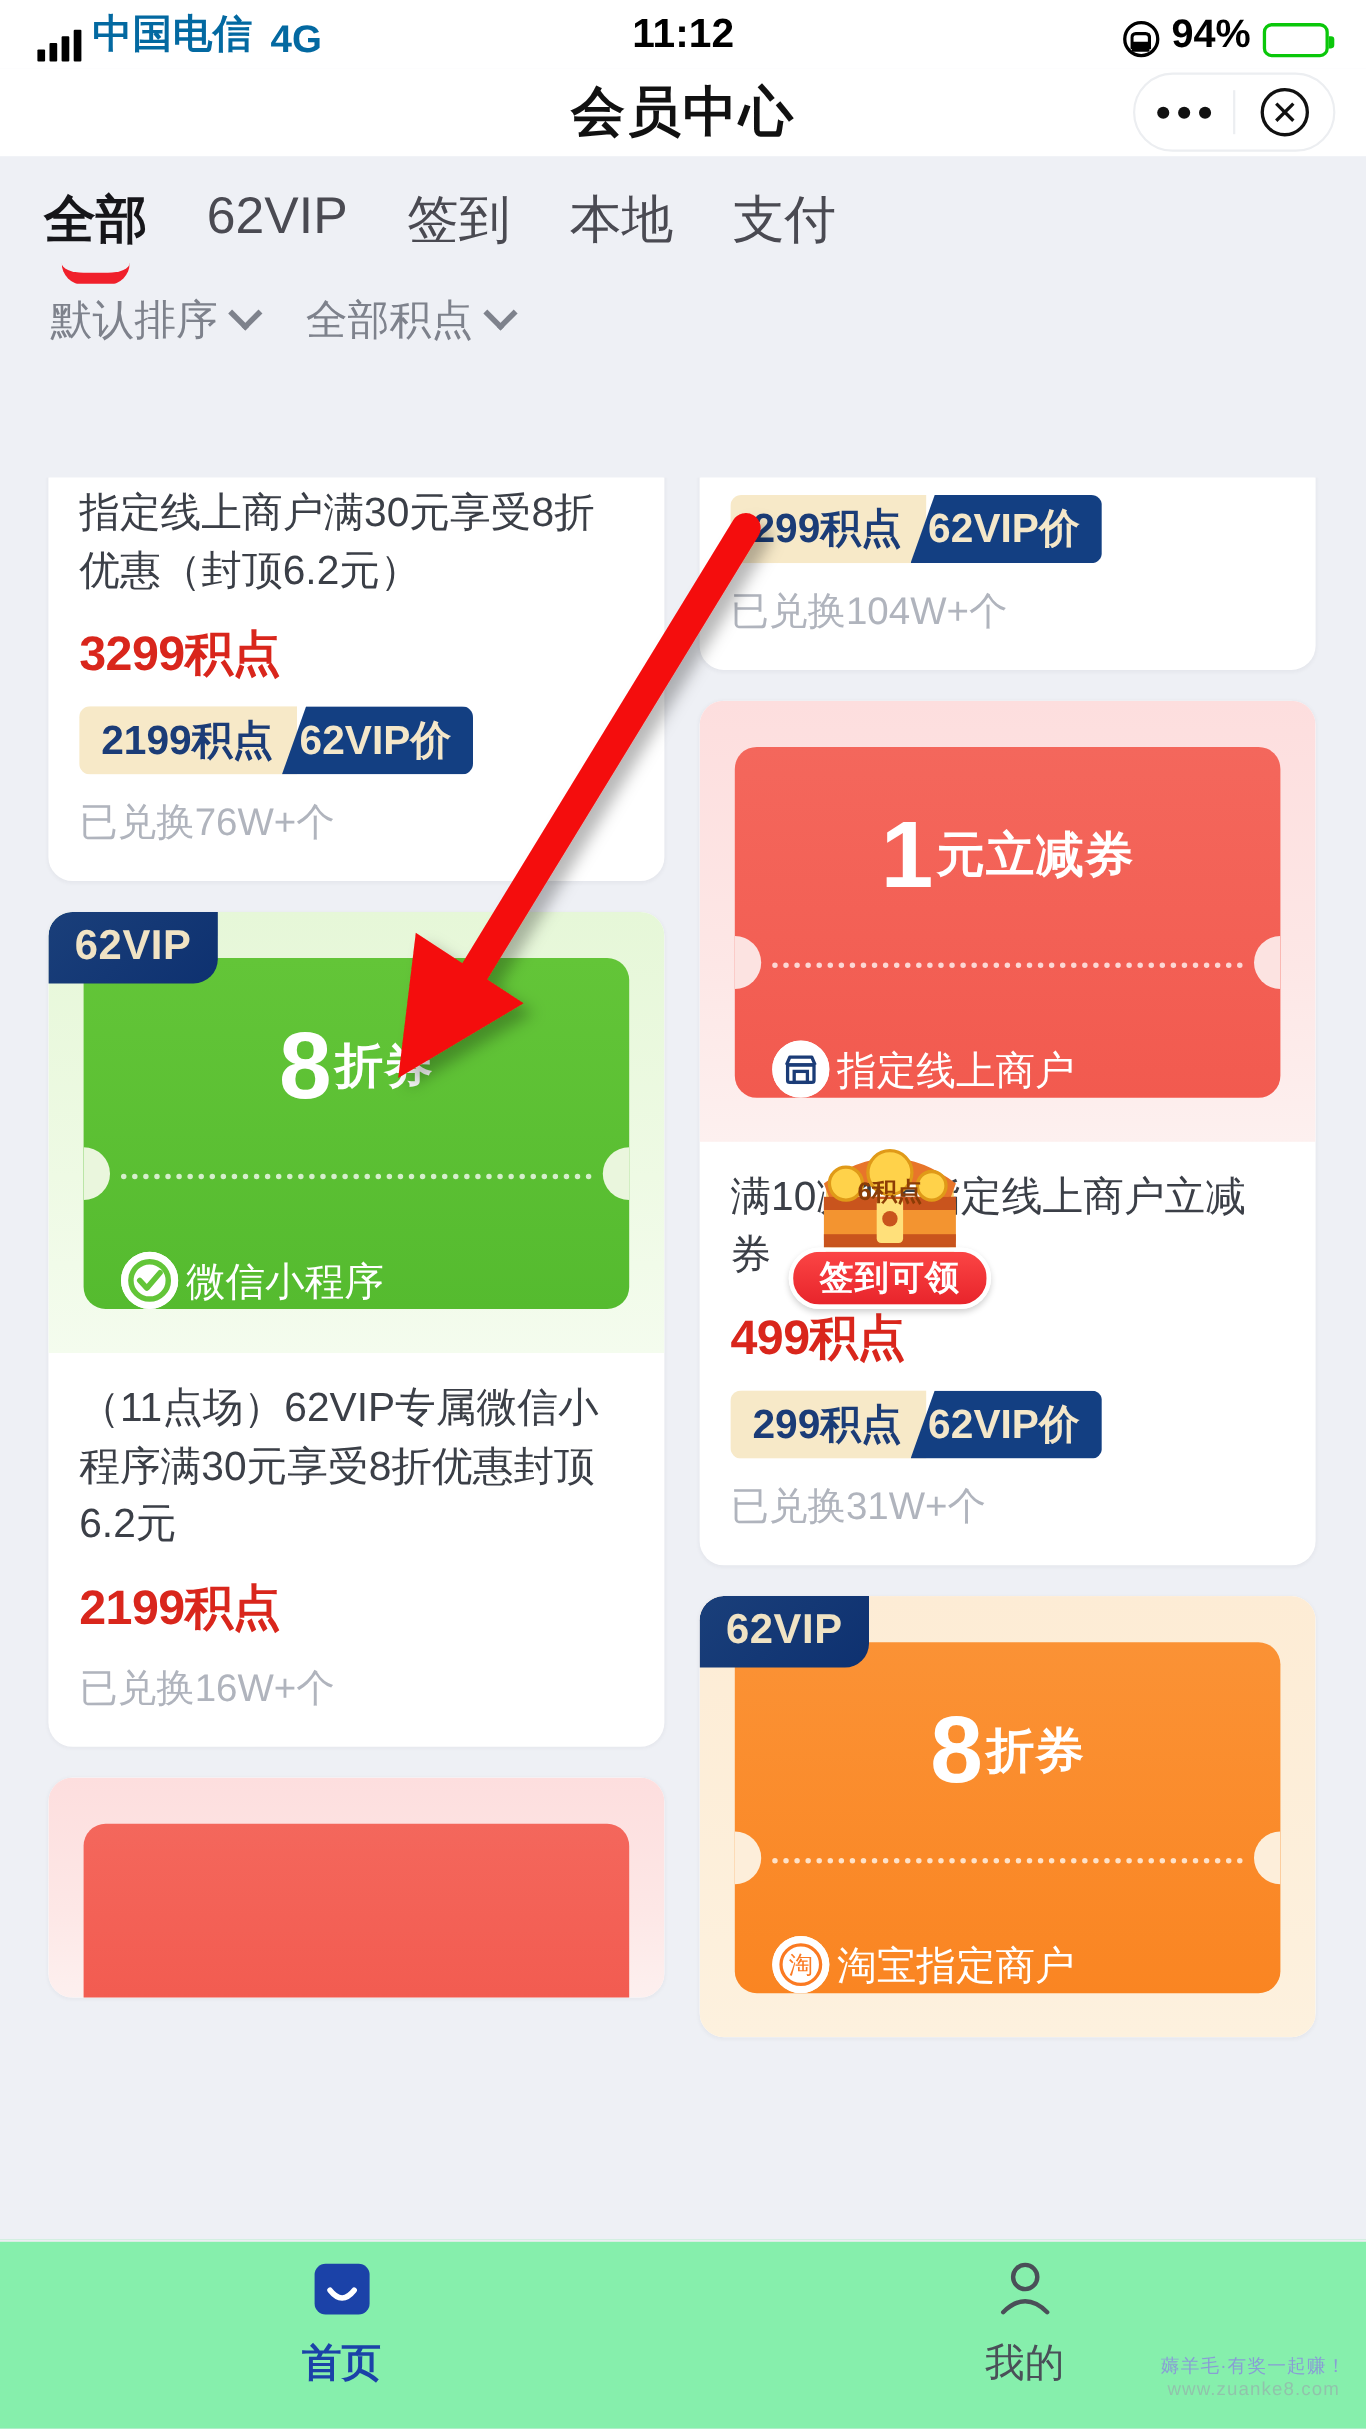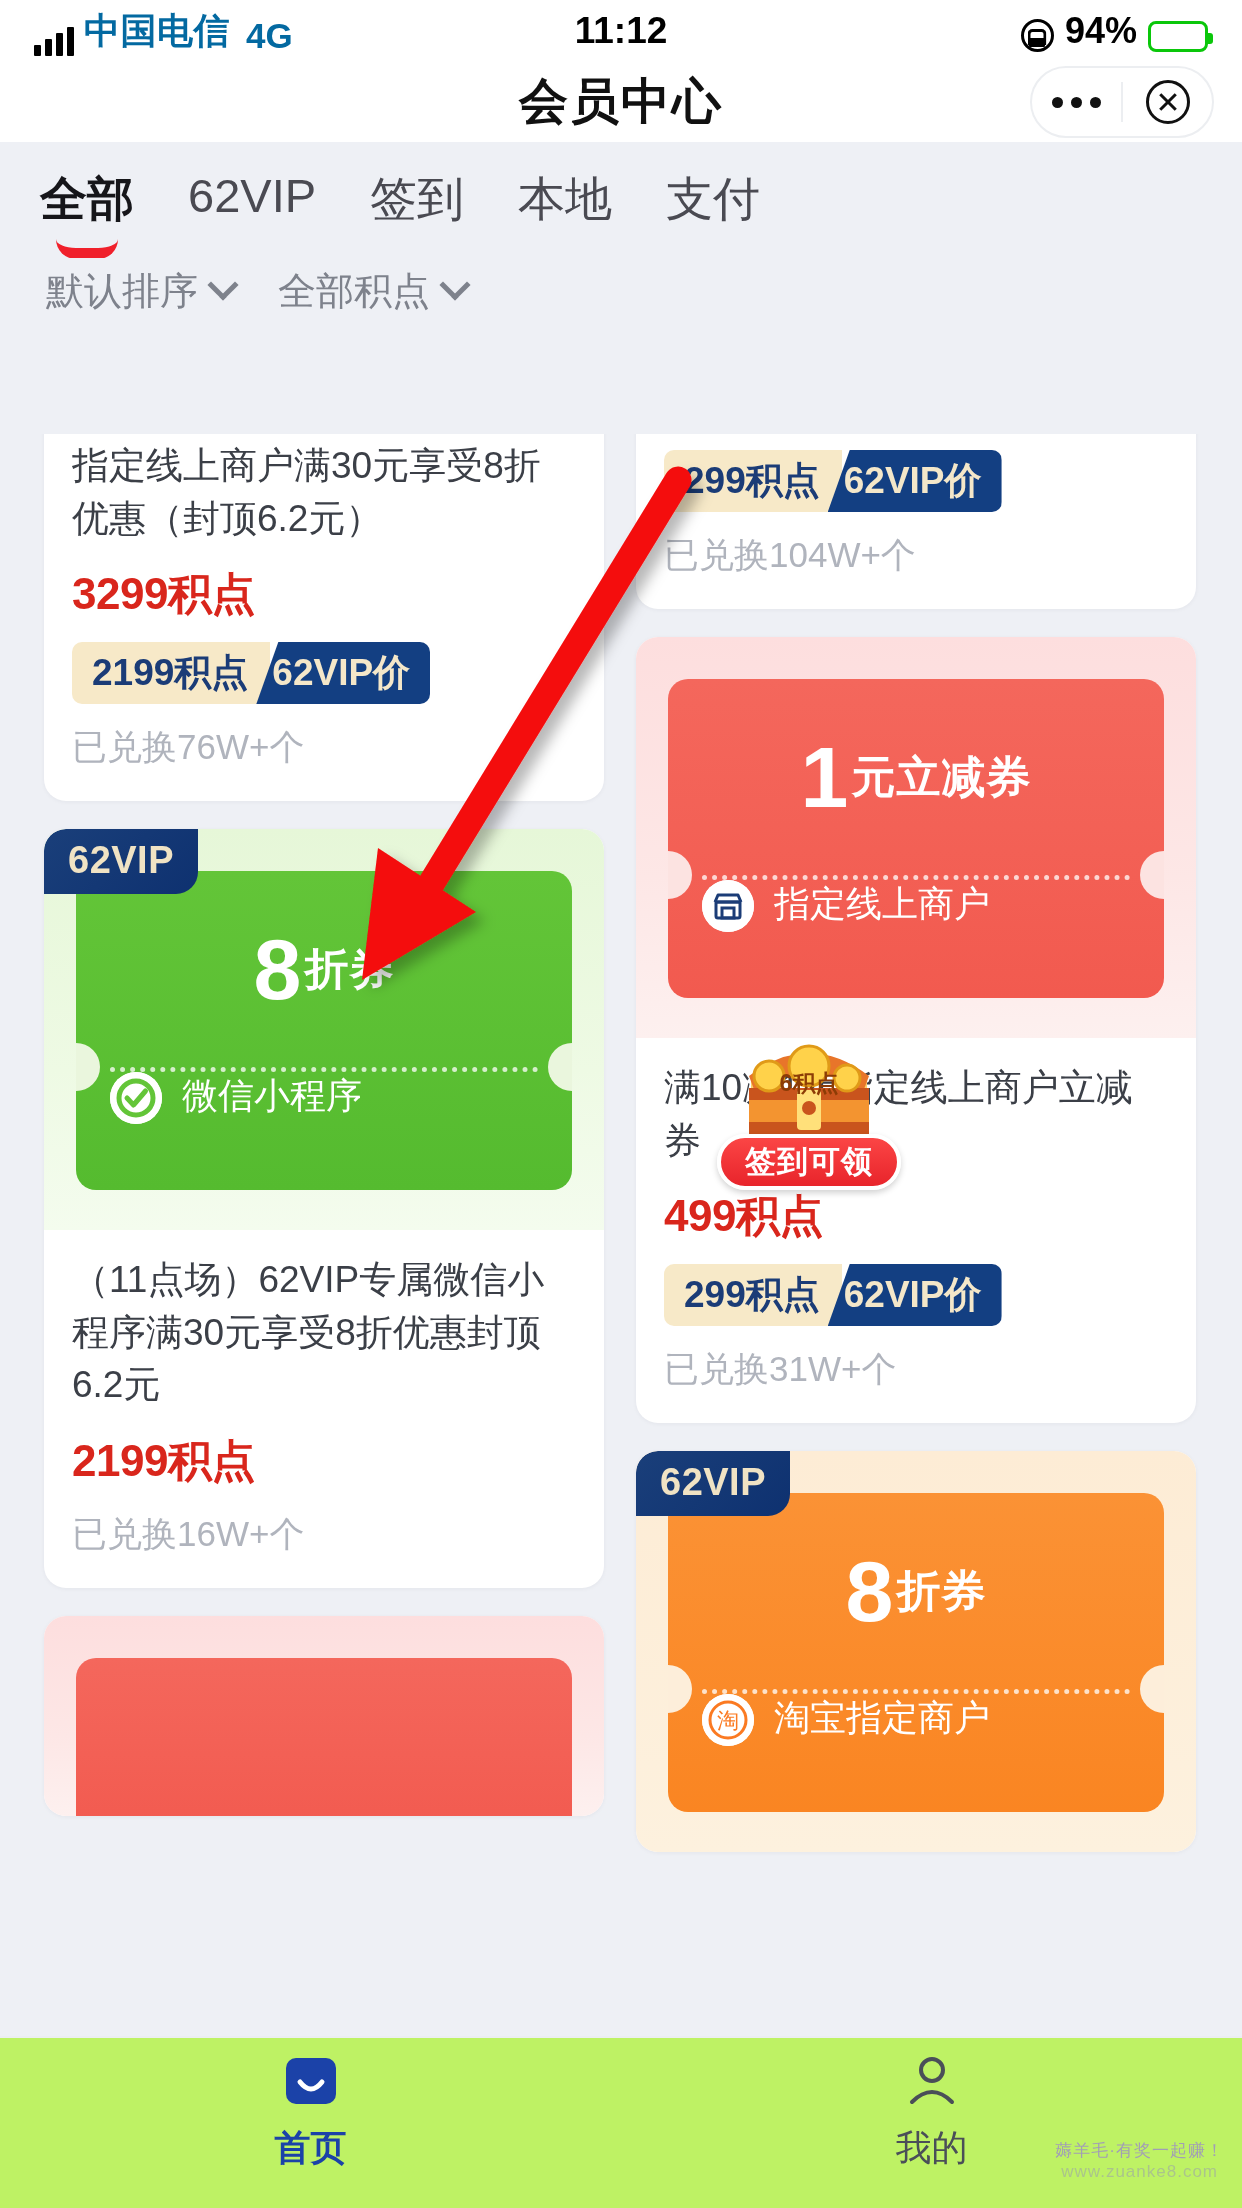--- a/index.html
+++ b/index.html
@@ -97,40 +97,40 @@
     border-radius:22px 0 22px 0;z-index:3;letter-spacing:0.5px;
   }
   .ticket{position:relative;border-radius:20px;overflow:hidden;}
   .ticket.green{background:linear-gradient(180deg,#63c538 0%,#55bb2f 100%);}
   .ticket.red{background:linear-gradient(180deg,#f4675c 0%,#f25a4f 100%);}
   .ticket.orange{background:linear-gradient(180deg,#fb9235 0%,#fa8522 100%);}
   .ticket-top{height:196px;display:flex;align-items:center;justify-content:center;}
   .t-amount{font-size:86px;font-weight:700;color:#fff;line-height:1;letter-spacing:-1px;}
   .t-unit{font-size:44px;font-weight:700;color:#fff;margin-left:4px;letter-spacing:1px;}
   .dashed{height:0;border-top:5px dotted rgba(255,255,255,.75);margin:0 34px;}
-  .ticket-bot{height:118px;display:flex;align-items:flex-start;padding:0 34px;gap:20px;}
+  .ticket-bot{height:118px;display:flex;align-items:flex-end;padding:0 34px;gap:7px;}
   .mini-ico{width:52px;height:52px;border-radius:50%;background:#fff;display:flex;align-items:center;justify-content:center;flex:0 0 52px;}
   .t-merchant{font-size:36px;color:#fff;}
   .nch-l,.nch-r{position:absolute;width:24px;height:48px;background:#eaf6dd;top:172px;border-radius:0 24px 24px 0;}
   .nch-r{right:0;border-radius:24px 0 0 24px;}
 
   
   .arrow{position:absolute;left:300px;top:450px;width:420px;height:620px;pointer-events:none;z-index:40;}
 
   
   .chest{position:absolute;left:735px;top:1030px;width:148px;height:160px;z-index:45;}
   .chest-pts{position:absolute;left:50%;top:38px;transform:translateX(-50%);
     font-size:23px;font-weight:700;color:#8c3c06;z-index:3;white-space:nowrap;}
   .chest-cta{position:absolute;left:-18px;bottom:0;width:184px;height:56px;
     background:linear-gradient(180deg,#fb4545 0%,#e8242b 100%);border:4px solid #fff;border-radius:28px;
     display:flex;align-items:center;justify-content:center;z-index:4;box-shadow:0 3px 6px rgba(0,0,0,.18);}
   .chest-cta span{color:#fff;font-size:31px;font-weight:700;letter-spacing:1px;}
 
   
-  .tabbar{position:absolute;left:0;bottom:0;width:1242px;height:172px;background:#bef264;
+  .tabbar{position:absolute;left:0;bottom:0;width:1242px;height:172px;background:#86efac;
     border-top:2px solid #eceef1;display:flex;z-index:60;}
   .tb-item{flex:1;display:flex;flex-direction:column;align-items:center;justify-content:center;gap:14px;padding-bottom:22px;}
   .tb-label{font-size:36px;}
   .tb-item.active .tb-label{color:#1b42a8;font-weight:700;}
   .tb-item .tb-label{color:#4a4f58;}
 
   
   .watermark{position:absolute;right:18px;bottom:26px;z-index:70;text-align:center;opacity:.55;}
   .wm1{font-size:17px;color:#8b5cf6;letter-spacing:1px;}
   .wm2{font-size:17px;color:#9aa0ab;letter-spacing:1px;}

